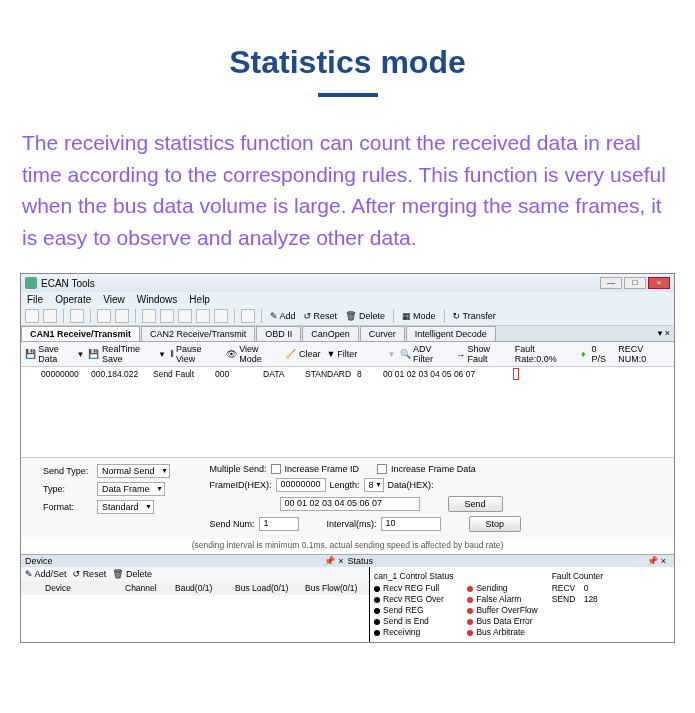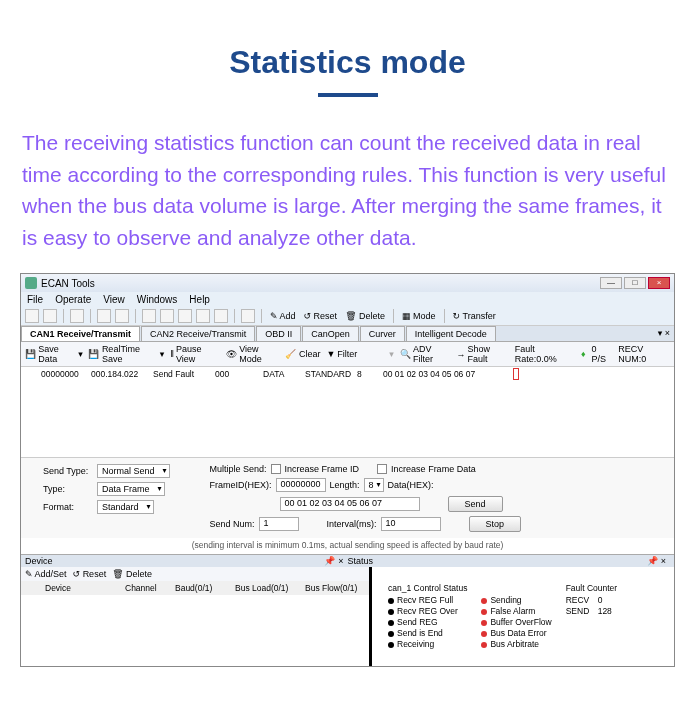--- a/index.html
+++ b/index.html
@@ -51,21 +51,21 @@
 .device-bar { background:#dce4ee; padding:1px 4px; font-size:9px; border-top:1px solid #aaa; display:flex; }
 .device-bar .half { flex:1; }
 .device-bar .pin { font-size:9px; padding:0 4px; }
 .dev-tools { background:#f4f6fa; padding:2px 4px; font-size:9px; display:flex; gap:6px; }
 .dev-grid { display:flex; font-size:8.5px; }
 .dev-left { flex:1; }
 .dev-head { display:flex; background:#f0f0f0; }
 .dev-head div,.dev-row div { padding:2px 6px; }
 .dc1{width:18px}.dc2{width:80px}.dc3{width:50px}.dc4{width:60px}.dc5{width:70px}.dc6{width:70px}
 .dev-row { display:flex; }
-.status-box { flex:1; padding:16px; border-left:3px solid #000000; font-size:8.5px; }
+.status-box { flex:1; padding:4px; border-left:1px solid #000000; font-size:8.5px; }
 .status-cols { display:flex; gap:14px; }
 .status-col h4 { font-size:8.5px; font-weight:normal; margin-bottom:2px; }
 .status-col div { display:flex; align-items:center; gap:3px; line-height:11px; }
 .dot { width:6px; height:6px; border-radius:50%; display:inline-block; }
 .dot.blk{background:#000}.dot.red{background:#d33}.dot.grn{background:#3a3}
 .stat-tabs { display:flex; font-size:8.5px; margin-top:4px; }
 .stat-tabs div { border:1px solid #aaa; padding:1px 6px; background:#eee; margin-right:-1px; }
 .stat-tabs div.active { background:#fff; }
 .footer { background:#e8f0f8; padding:2px 6px; font-size:9px; display:flex; align-items:center; gap:4px; border-top:1px solid #ccc; }
 .footer .dot.grn { width:8px; height:8px; }

